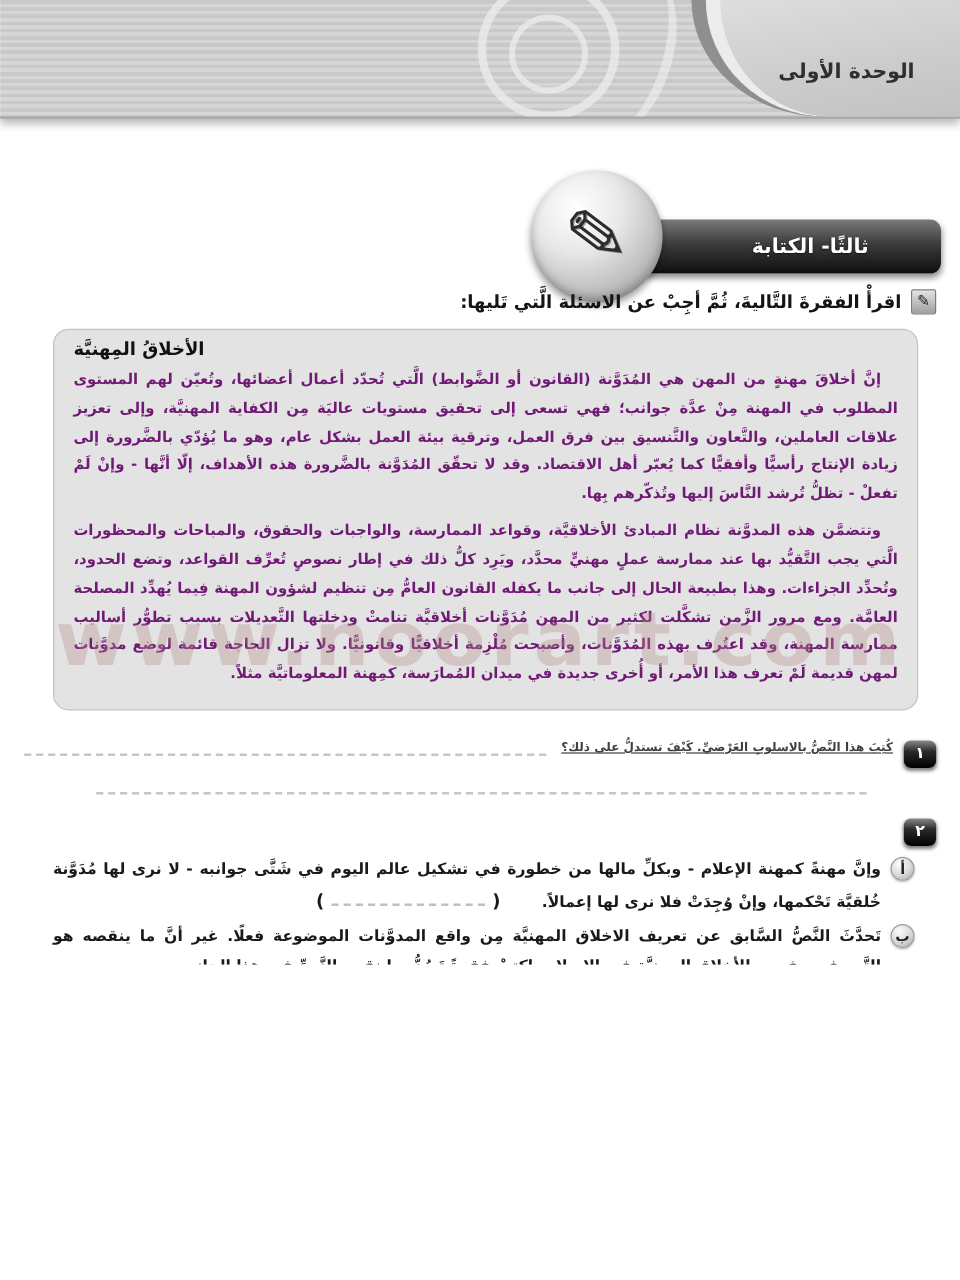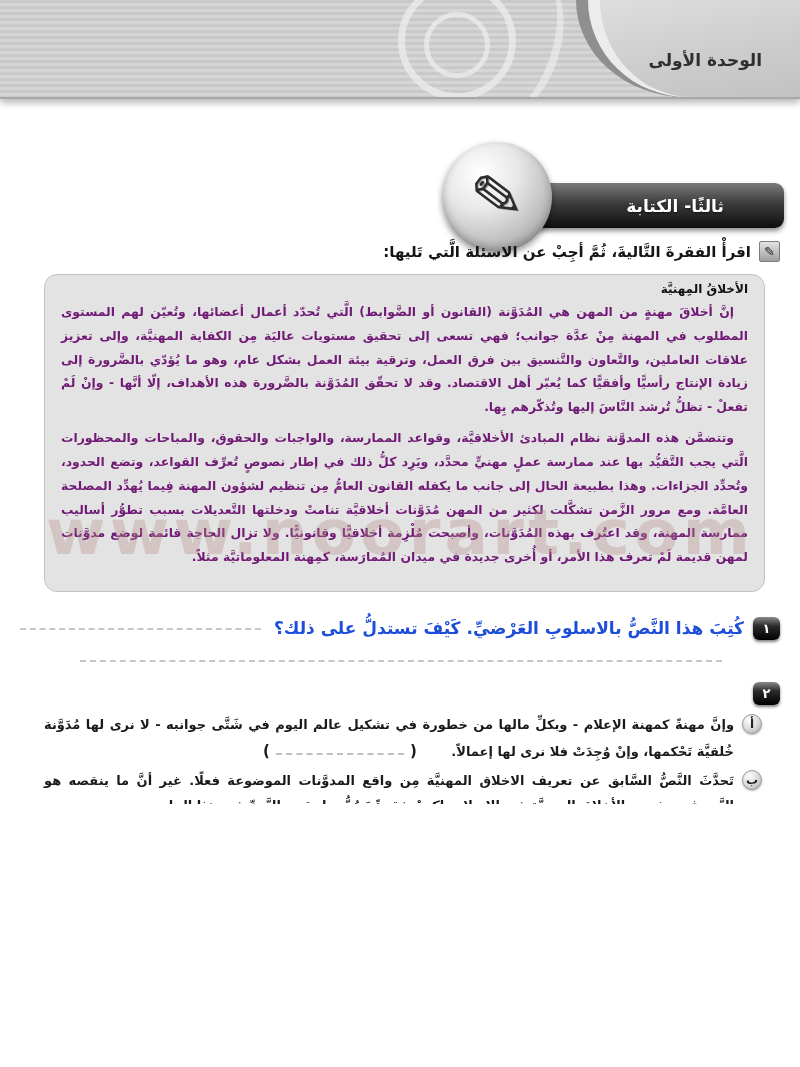--- a/index.html
+++ b/index.html
@@ -42,39 +42,39 @@
     display:flex; align-items:center; gap:8px; }
   .instr-icon { flex:0 0 auto; width:21px; height:21px; border:1px solid #7d7d7d;
     background:linear-gradient(180deg,#e3e3e3,#9f9f9f); border-radius:2px;
     display:flex; align-items:center; justify-content:center; font-size:13px; color:#222; }
   .instr-text { font-size:15px; font-weight:bold; color:#151515;text-align:right; }
 
   
   .passage { position:absolute; top:274px; right:35px; left:44px; height:318px;
     background:#e3e3e3; border:1px solid #c2c2c2; border-radius:13px;
     padding:7px 16px 6px 16px; overflow:hidden; }
-  .passage-title { text-align:right; font-size:12px; font-weight:bold; color:#111; margin-bottom:4px; }
+  .passage-title { text-align:left; font-size:15px; font-weight:bold; color:#111; margin-bottom:4px; }
   .passage p { font-size:12.4px; font-weight:bold; color:#701a75; line-height:1.92;
     text-align:justify; text-align-last:right; margin-bottom:7px; text-indent:14px; }
 
   
   .watermark { position:absolute; top:496px; left:0; width:800px; text-align:center;
     direction:ltr; font-size:62px; font-weight:bold; letter-spacing:4px;
     color:rgba(186,140,140,.34); z-index:6; pointer-events:none; white-space:nowrap;
     transform:scaleX(1.04); }
 
   
   .q-row { position:absolute; right:20px; left:20px; display:flex; align-items:flex-start; gap:9px; }
   .q1 { top:616px; }
   .q2 { top:681px; }
   .q-num { flex:0 0 auto; width:27px; height:23px; border-radius:6px; margin-top:1px;
     background:linear-gradient(180deg,#8a8a8a 0%,#2a2a2a 40%,#000 100%);
     color:#fff; font-size:13px; font-weight:bold; text-align:center; line-height:23px;
     box-shadow:0 2px 3px rgba(0,0,0,.5); }
-  .q-text { font-size:17px; font-weight:bold; color:#1d4ed8; line-height:1.5; }
+  .q-text { font-size:10px; font-weight:bold; color:#404040; line-height:1.5;text-decoration:underline; }
   .dash-fill { flex:1 1 auto; border-bottom:2px dashed #c6c6c6; height:14px; margin-right:4px; }
   .answer-line { position:absolute; top:660px; right:78px; left:80px; border-top:2px dashed #c6c6c6; }
 
   .sub-item { position:absolute; right:38px; left:28px; display:flex; align-items:flex-start; gap:8px; }
   .sub-a { top:712px; }
   .sub-b { top:768px; }
   .sub-marker { flex:0 0 auto; width:20px; height:20px; border-radius:50%; margin-top:2px;
     background:radial-gradient(circle at 35% 28%, #fdfdfd 0%, #d8d8d8 55%, #a2a2a2 100%);
     border:1px solid #9a9a9a; color:#222; font-size:12px; font-weight:bold;
     text-align:center; line-height:19px; box-shadow:0 1px 2px rgba(0,0,0,.3); }

